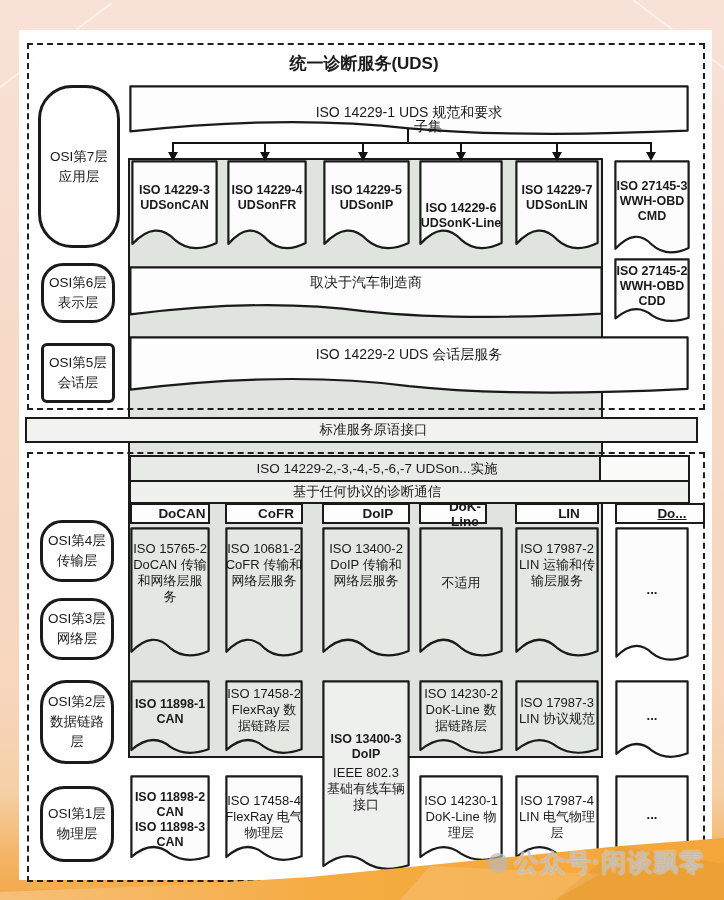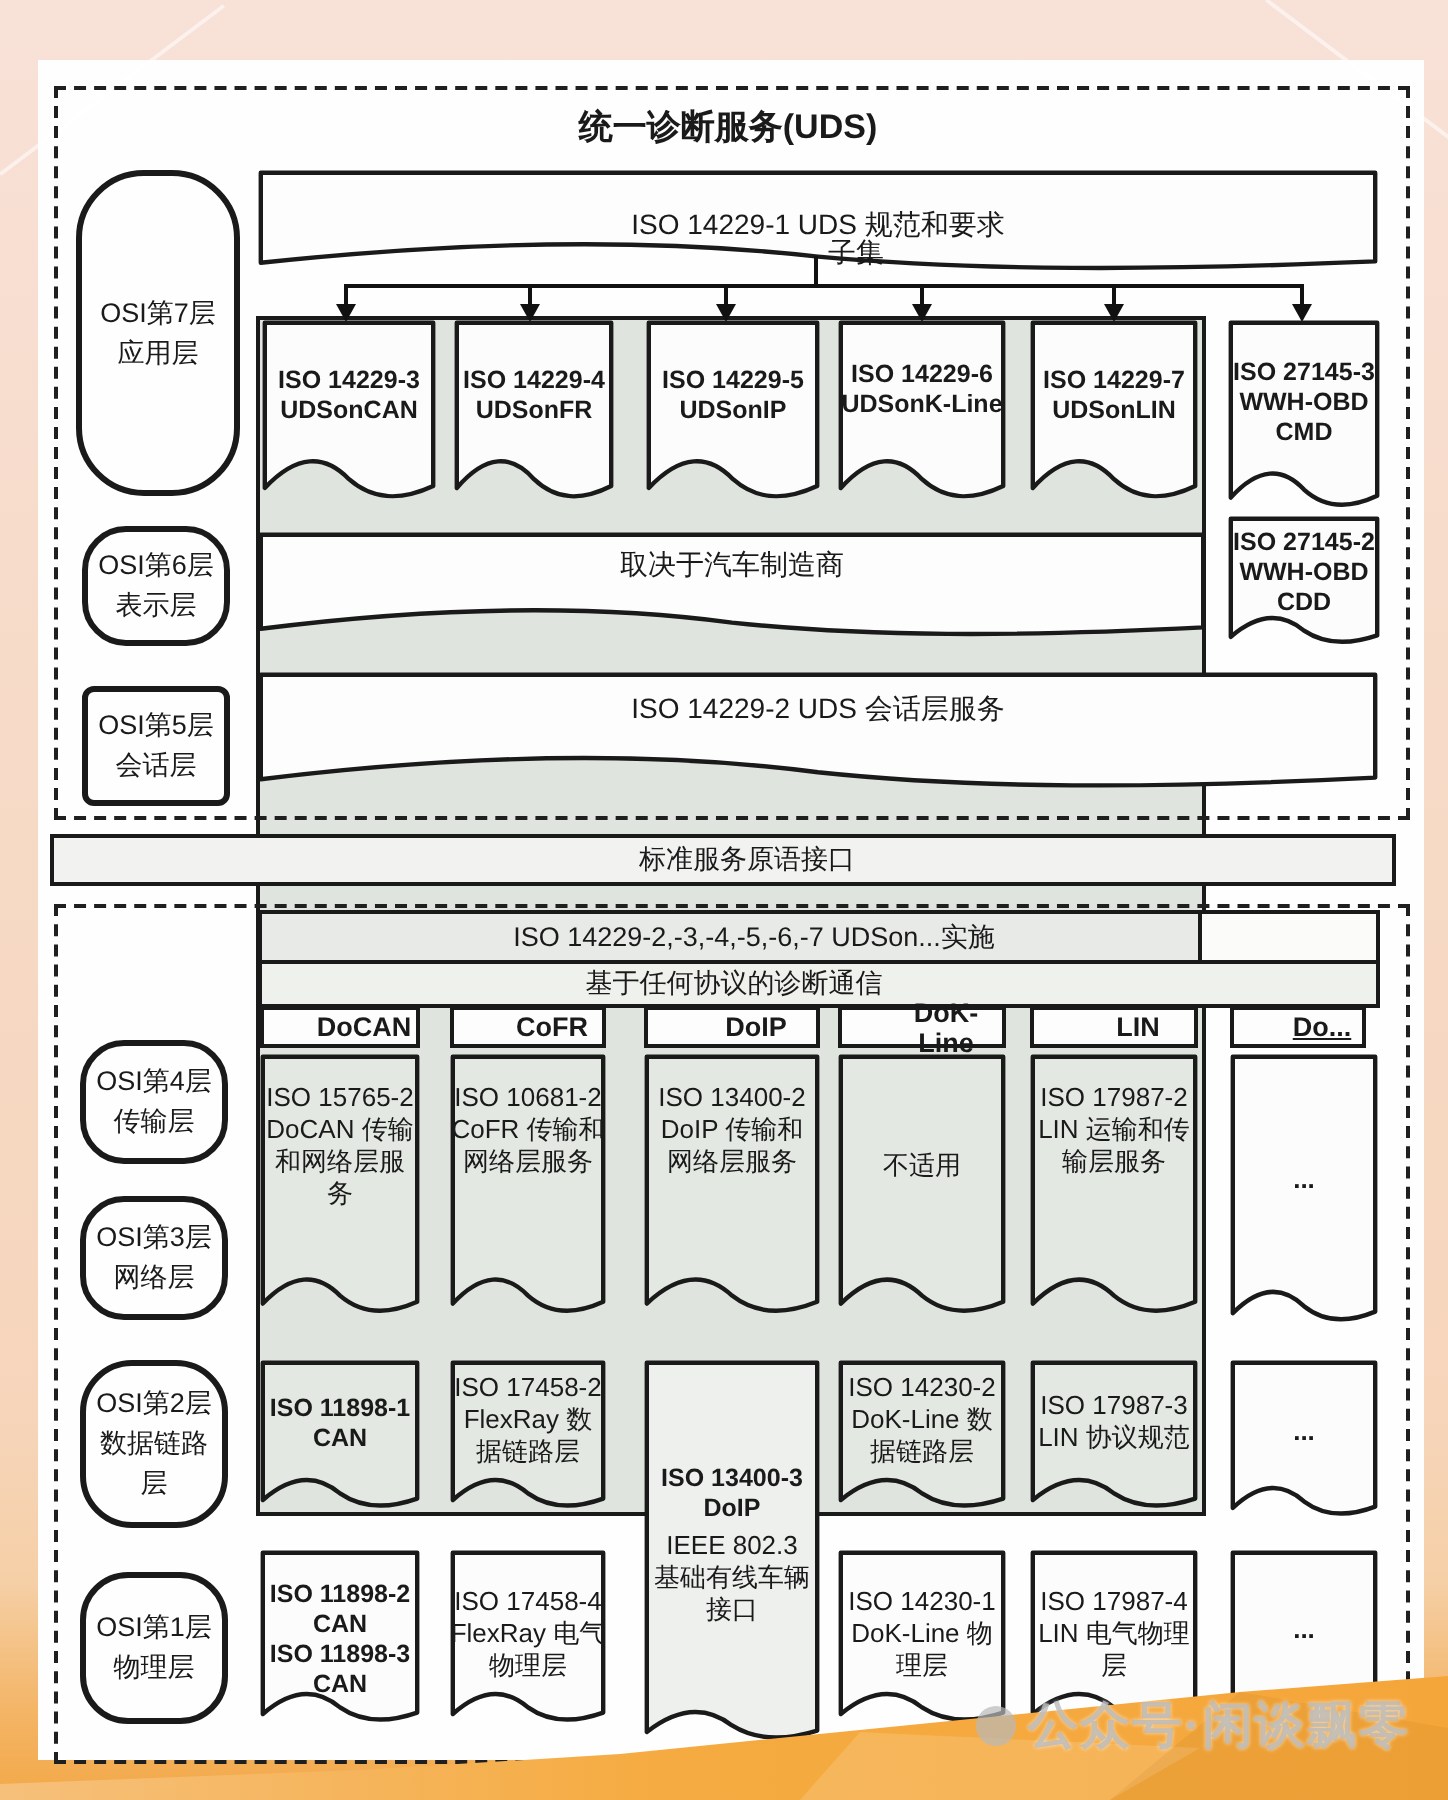--- a/index.html
+++ b/index.html
@@ -106,21 +106,21 @@
       <svg width="87" height="92" viewBox="0 0 87 92">
         <path d="M1.4,1.4 L85.6,1.4 L85.6,83.0 C69.6,90.4 55.7,90.4 43.5,79.6 C31.3,67.0 17.4,67.0 1.4,84.0 Z" fill="#fcfcfc" stroke="#1a1a1a" stroke-width="2.2" stroke-linejoin="round"></path>
       </svg>
     <div class="t" style="padding-top:23px;">ISO 14229-5
 UDSonIP</div>
     </div>
   <div class="doc bold" style="left:419px;top:160px;width:84px;height:92px;">
       <svg width="84" height="92" viewBox="0 0 84 92">
         <path d="M1.4,1.4 L82.6,1.4 L82.6,83.0 C67.2,90.4 53.8,90.4 42.0,79.6 C30.2,67.0 16.8,67.0 1.4,84.0 Z" fill="#fcfcfc" stroke="#1a1a1a" stroke-width="2.2" stroke-linejoin="round"></path>
       </svg>
-    <div class="t" style="padding-top:20px;">ISO 14229-6
+    <div class="t" style="padding-top:41px;">ISO 14229-6
 UDSonK-Line</div>
     </div>
   <div class="doc bold" style="left:515px;top:160px;width:84px;height:92px;">
       <svg width="84" height="92" viewBox="0 0 84 92">
         <path d="M1.4,1.4 L82.6,1.4 L82.6,83.0 C67.2,90.4 53.8,90.4 42.0,79.6 C30.2,67.0 16.8,67.0 1.4,84.0 Z" fill="#fcfcfc" stroke="#1a1a1a" stroke-width="2.2" stroke-linejoin="round"></path>
       </svg>
     <div class="t" style="padding-top:23px;">ISO 14229-7
 UDSonLIN</div>
     </div>
   <div class="doc bold" style="left:614px;top:160px;width:76px;height:96px;">
@@ -156,23 +156,23 @@
 
   <div class="rectbox bar" style="left:25px;top:417px;width:673px;height:26px;background:#f2f3f0;">标准服务原语接口</div>
 
   <div class="rectbox bar" style="left:129px;top:455px;width:472px;height:27px;background:#e7eae6;">ISO 14229-2,-3,-4,-5,-6,-7 UDSon...实施</div>
   <div class="rectbox" style="left:599px;top:455px;width:91px;height:27px;background:#fbfbfa;"></div>
   <div class="rectbox bar" style="left:129px;top:480px;width:561px;height:24px;background:#eff1ed;"><span style="position:absolute;left:0;width:472px;text-align:center;">基于任何协议的诊断通信</span></div>
 
   <div class="rectbox hdr" style="left:130px;top:503px;width:80px;height:21px;">DoCAN</div>
   <div class="rectbox hdr" style="left:225px;top:503px;width:78px;height:21px;">CoFR</div>
   <div class="rectbox hdr" style="left:322px;top:503px;width:88px;height:21px;">DoIP</div>
-  <div class="rectbox hdr" style="left:419px;top:503px;width:84px;height:21px;">DoK-Line</div>
+  <div class="rectbox hdr" style="left:419px;top:503px;width:68px;height:21px;">DoK-Line</div>
   <div class="rectbox hdr" style="left:515px;top:503px;width:84px;height:21px;">LIN</div>
-  <div class="rectbox hdr" style="left:615px;top:503px;width:68px;height:21px;text-decoration:underline;">Do...</div>
+  <div class="rectbox hdr" style="left:615px;top:503px;width:90px;height:21px;text-decoration:underline;">Do...</div>
 
   <div class="doc" style="left:130px;top:527px;width:80px;height:132px;">
       <svg width="80" height="132" viewBox="0 0 80 132">
         <path d="M1.4,1.4 L78.6,1.4 L78.6,123.9 C64.0,130.4 51.2,130.4 40.0,120.8 C28.8,109.5 16.0,109.5 1.4,124.8 Z" fill="#e3e8e3" stroke="#1a1a1a" stroke-width="2.2" stroke-linejoin="round"></path>
       </svg>
     <div class="t" style="padding-top:14px;">ISO 15765-2
 DoCAN 传输
 和网络层服
 务</div>
     </div>

